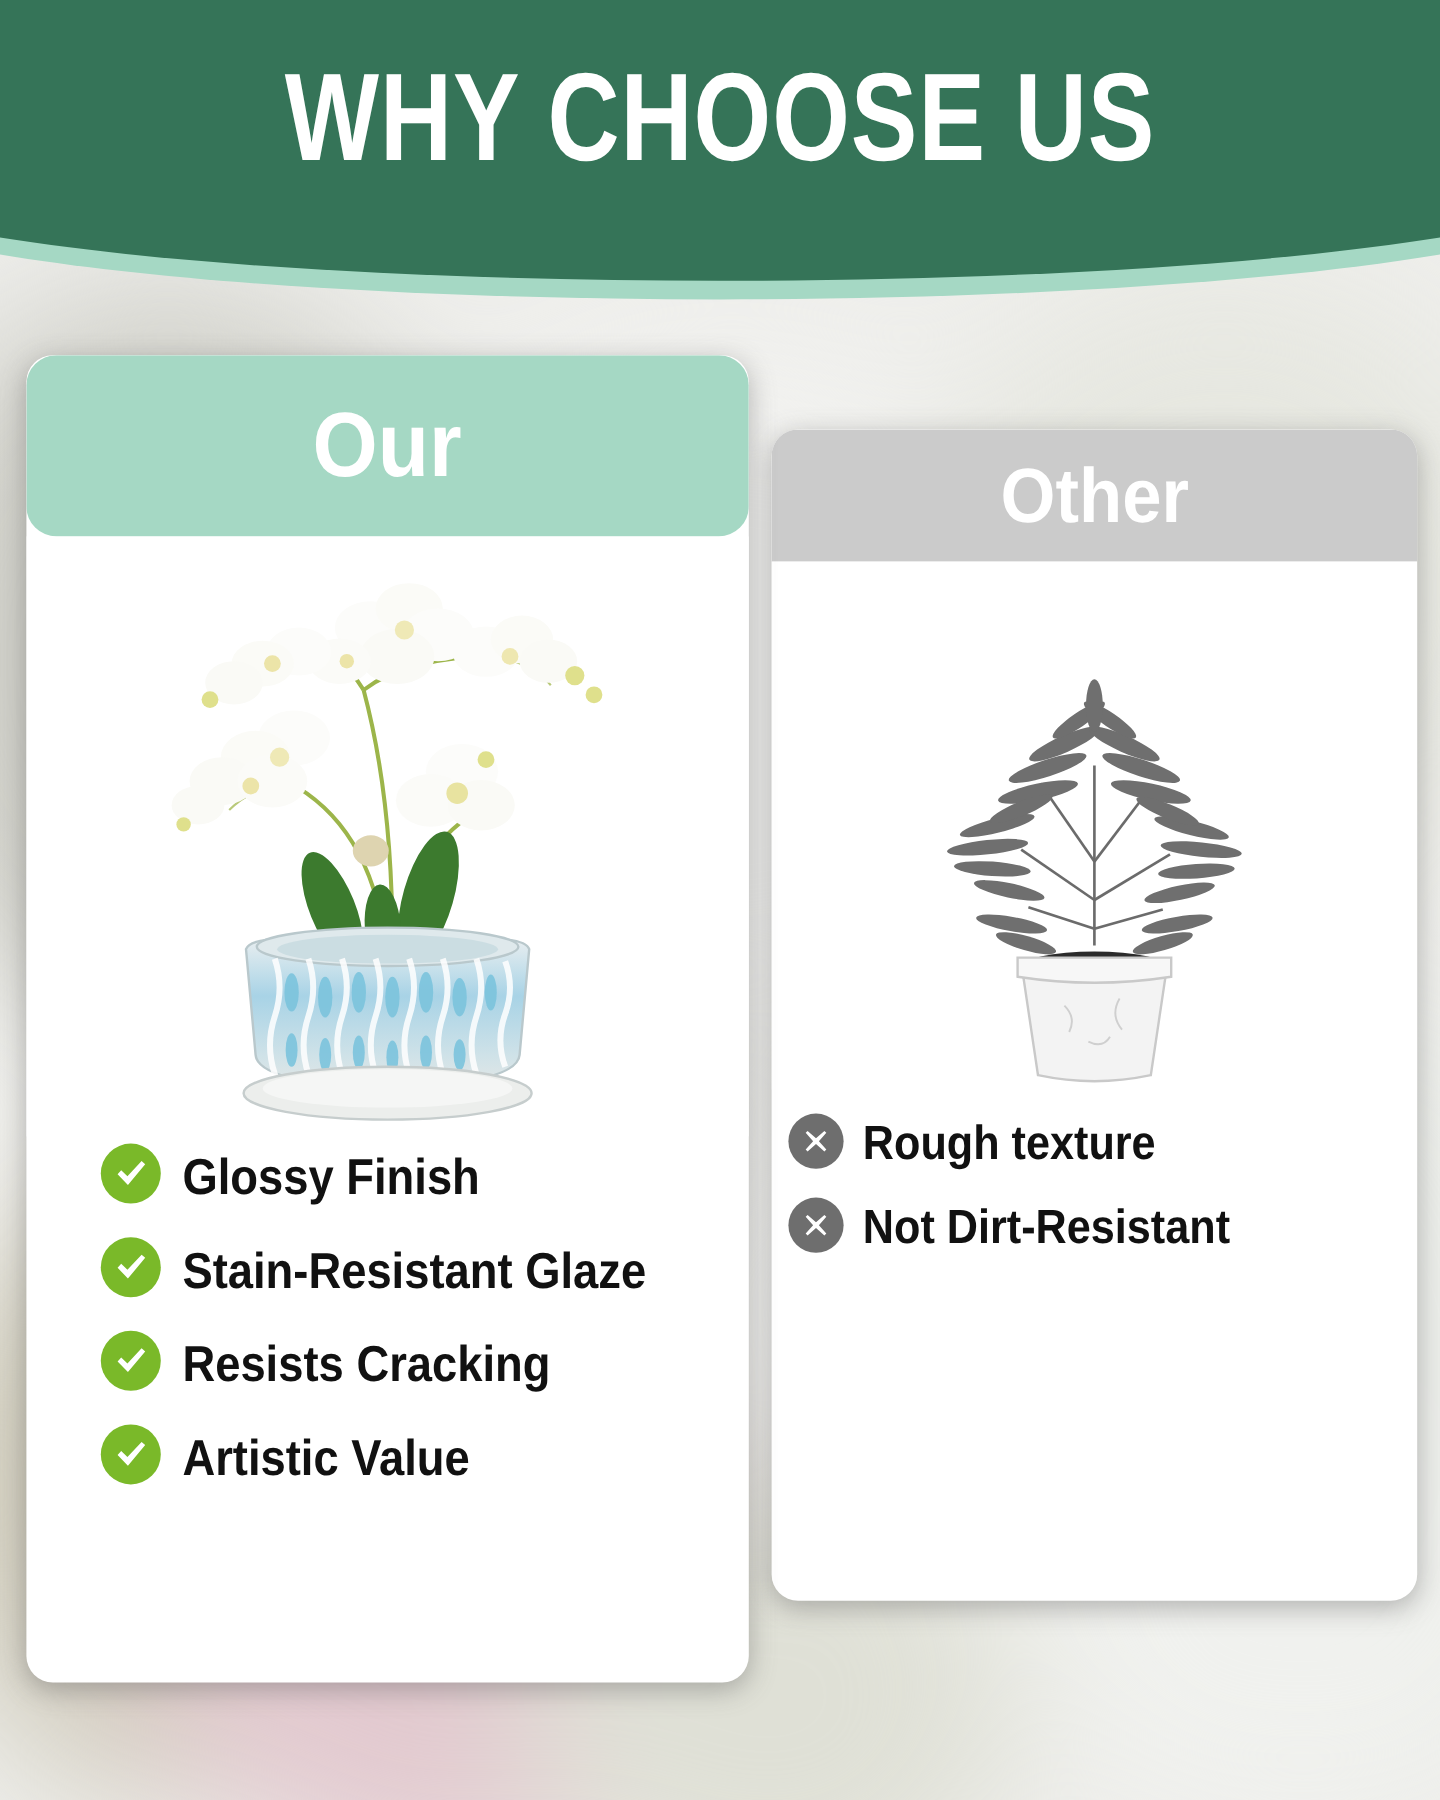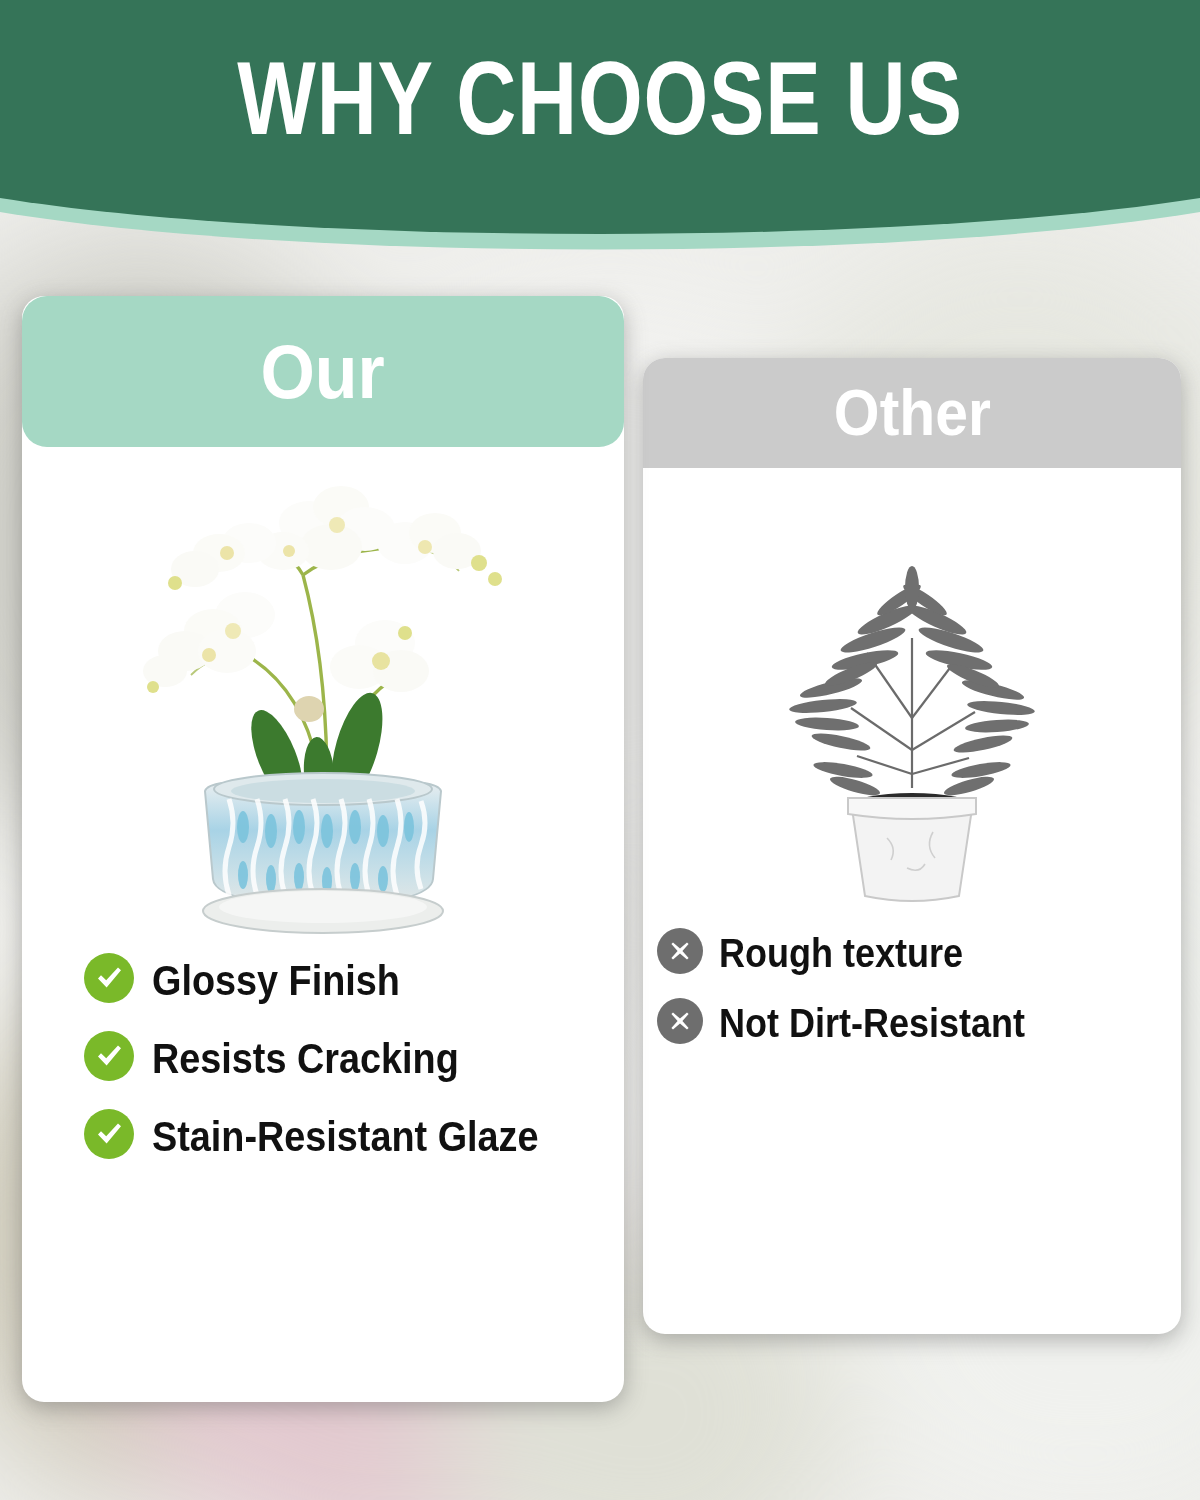--- a/index.html
+++ b/index.html
@@ -395,29 +395,37 @@
         </span>
         <span class="feature-label">Glossy Finish</span>
       </div>
 
       <div class="feature-row">
         <span class="icon-badge icon-check">
           <svg width="30" height="30" viewBox="0 0 30 30">
             <path d="M4,15.5 L7,12.2 L12.2,17.2 L24,4.6 L27,7.2 L12.6,24.4 Z" fill="#ffffff"></path>
           </svg>
         </span>
-        <span class="feature-label">Resists Cracking</span>
+        <span class="feature-label">Stain-Resistant Glaze</span>
       </div>
 
       <div class="feature-row">
         <span class="icon-badge icon-check">
           <svg width="30" height="30" viewBox="0 0 30 30">
             <path d="M4,15.5 L7,12.2 L12.2,17.2 L24,4.6 L27,7.2 L12.6,24.4 Z" fill="#ffffff"></path>
           </svg>
         </span>
-        <span class="feature-label">Stain-Resistant Glaze</span>
-      </div>
-
+        <span class="feature-label">Resists Cracking</span>
+      </div>
+
+      <div class="feature-row">
+        <span class="icon-badge icon-check">
+          <svg width="30" height="30" viewBox="0 0 30 30">
+            <path d="M4,15.5 L7,12.2 L12.2,17.2 L24,4.6 L27,7.2 L12.6,24.4 Z" fill="#ffffff"></path>
+          </svg>
+        </span>
+        <span class="feature-label">Artistic Value</span>
+      </div>
 
     </div>
   </div>
 
 </div>
 
 </body></html>

